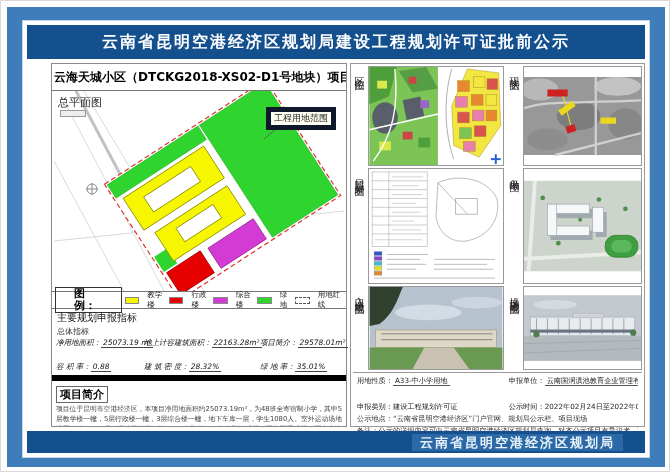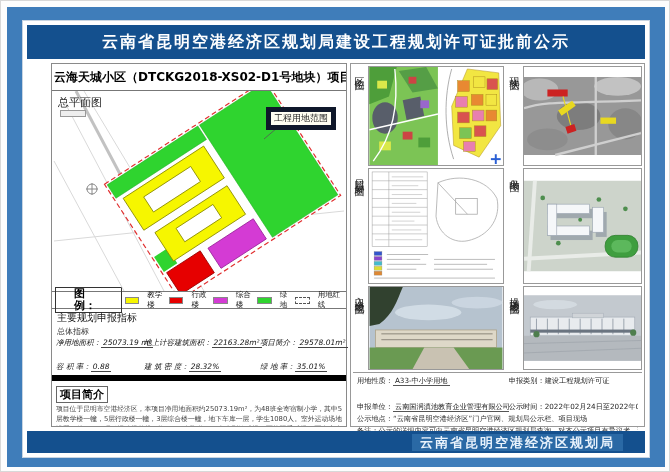--- a/index.html
+++ b/index.html
@@ -362,22 +362,22 @@
                 </g>
                 <circle cx="16" cy="50" r="4" fill="#4e7e4e"></circle>
                 <circle cx="140" cy="48" r="4" fill="#4e7e4e"></circle>
               </svg>
             </div>
           </div>
 
           <div class="rp-info">
             <div class="info-grid">
               <span class="info-pair"><span>用地性质：</span><span class="val">A33-中小学用地</span></span>
+              <span class="info-pair"><span>申报单位：</span><span class="val">云南国润滇池教育企业管理有限公司</span></span>
               <span class="info-pair"><span>申报类别：</span><span>建设工程规划许可证</span></span>
-              <span class="info-pair"><span>申报单位：</span><span class="val">云南国润滇池教育企业管理有限公司</span></span>
               <span class="info-pair"><span>公示时间：</span><span>2022年02月24日至2022年03月04日</span></span>
             </div>
             <div class="info-line">公示地点：“云南省昆明空港经济区”门户官网、规划局公示栏、项目现场</div>
             <div class="info-line">备注：公示的详细内容可向云南省昆明空港经济区规划局查询，对本公示项目有异议者，请于公示期内致电：67288855。</div>
           </div>
         </div>
       </div>
 
       <div class="footer-bar">
         <span>云南省昆明空港经济区规划局</span>

